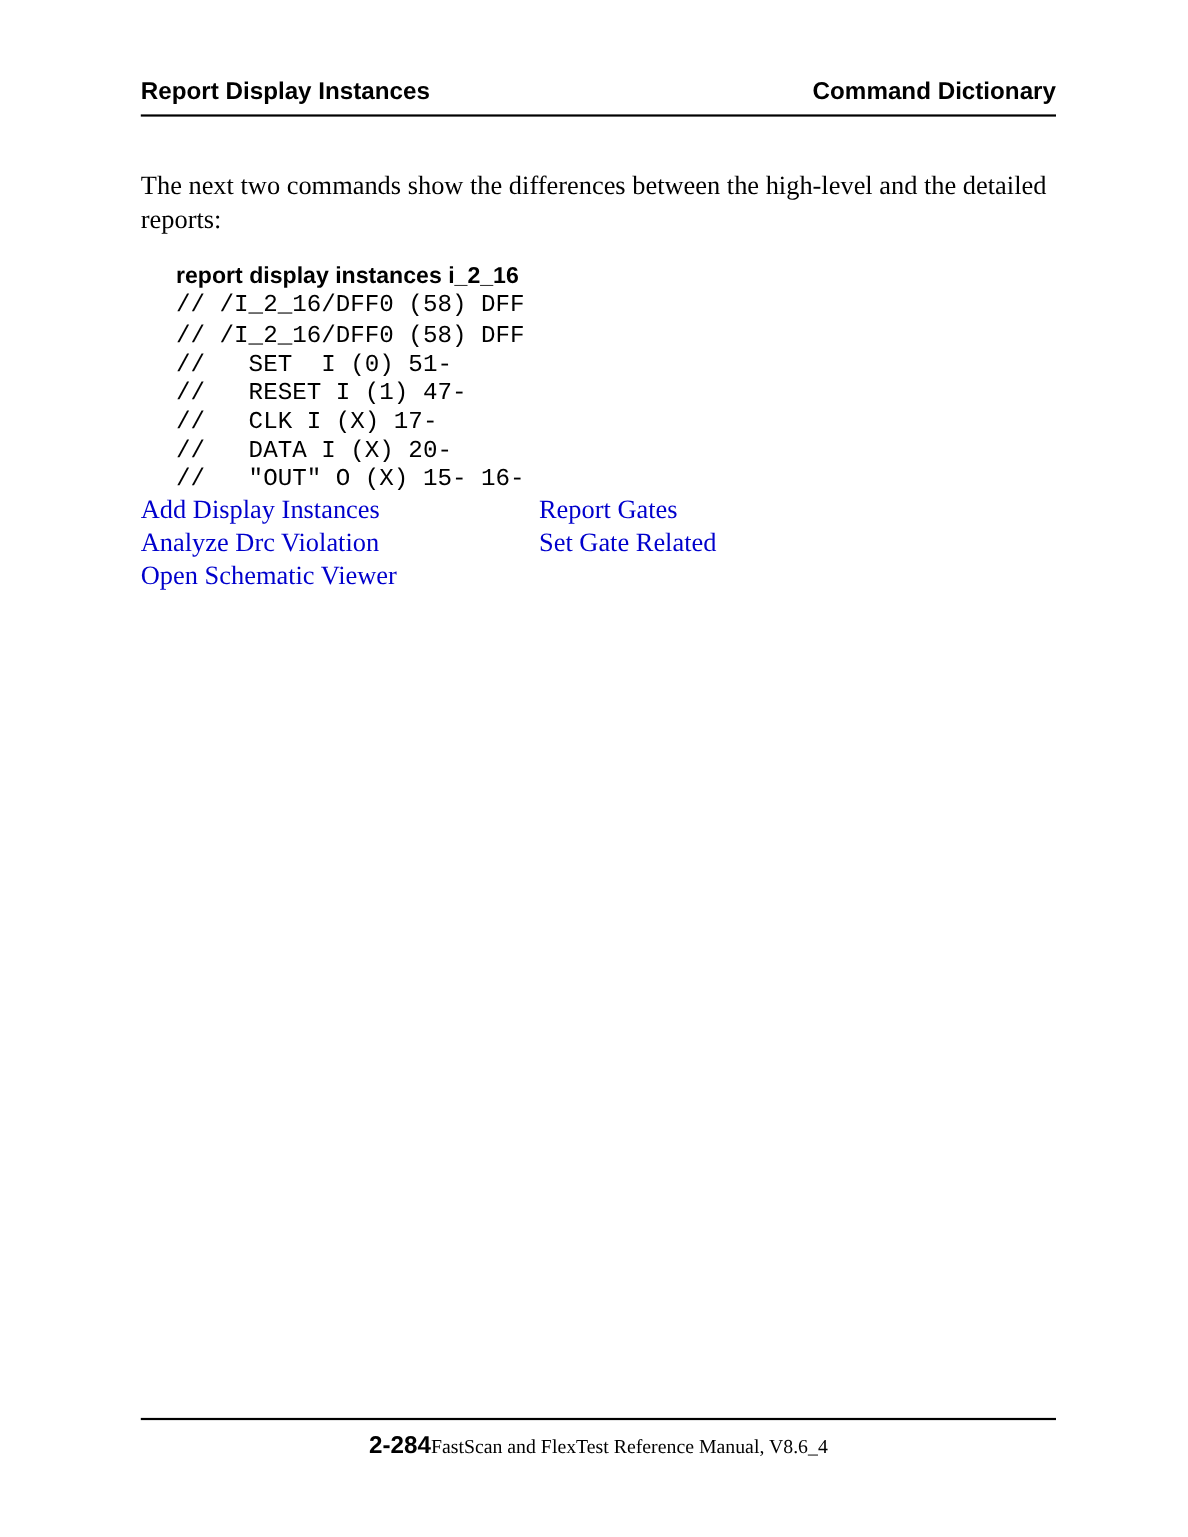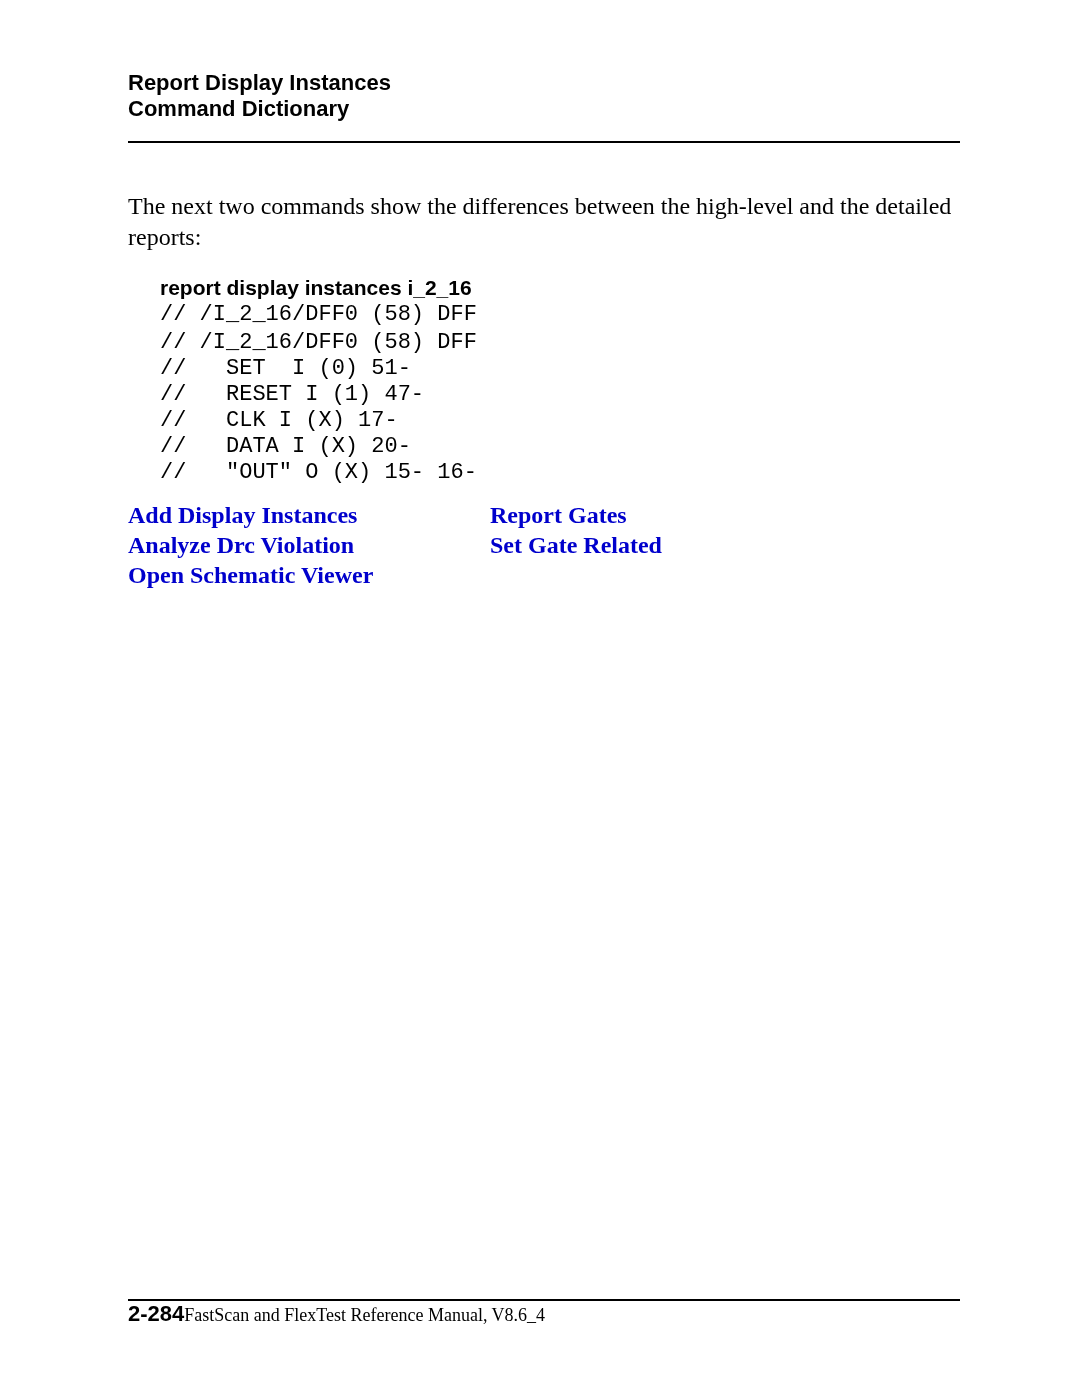--- a/index.html
+++ b/index.html
@@ -18,23 +18,22 @@
     height: 100%;
     position: relative;
   }
   .header-row {
     display: flex;
     justify-content: space-between;
     align-items: baseline;
     font-family: Arial, Helvetica, sans-serif;
     font-weight: bold;
     font-size: 22px;
-    padding-bottom: 19px;
+    padding-bottom: 8px;
     border-bottom: 2px solid #000;
-    flex-direction: column;
   }
   .intro {
     margin-top: 48px;
     font-size: 24px;
     line-height: 1.28;
   }
   .cmd-heading {
     font-family: Arial, Helvetica, sans-serif;
     font-weight: bold;
     font-size: 21px;
@@ -50,44 +49,43 @@
     margin-top: 2px;
   }
   .section-heading {
     font-family: Arial, Helvetica, sans-serif;
     font-weight: bold;
     font-size: 24px;
     color: #18a818;
     margin-top: 36px;
   }
   .related-table {
-    margin-top: 14px;
     display: flex;
-    font-weight: bold;
   }
   .col-left {
     width: 362px;
   }
   .col-right {
     flex: 1;
   }
   .link-item {
     color: #0000cc;
     font-size: 24px;
     line-height: 1.25;
     cursor: pointer;
   }
   .footer {
     position: absolute;
     left: 128px;
     right: 120px;
     bottom: 70px;
     border-top: 2px solid #000;
+    padding-top: 10px;
     display: flex;
-    justify-content: flex-start;
+    justify-content: center;
     align-items: baseline;
   }
   .page-num {
     font-family: Arial, Helvetica, sans-serif;
     font-weight: bold;
     font-size: 22px;
   }
   .manual-title {
     font-family: "Times New Roman", Times, serif;
     font-size: 18px;

